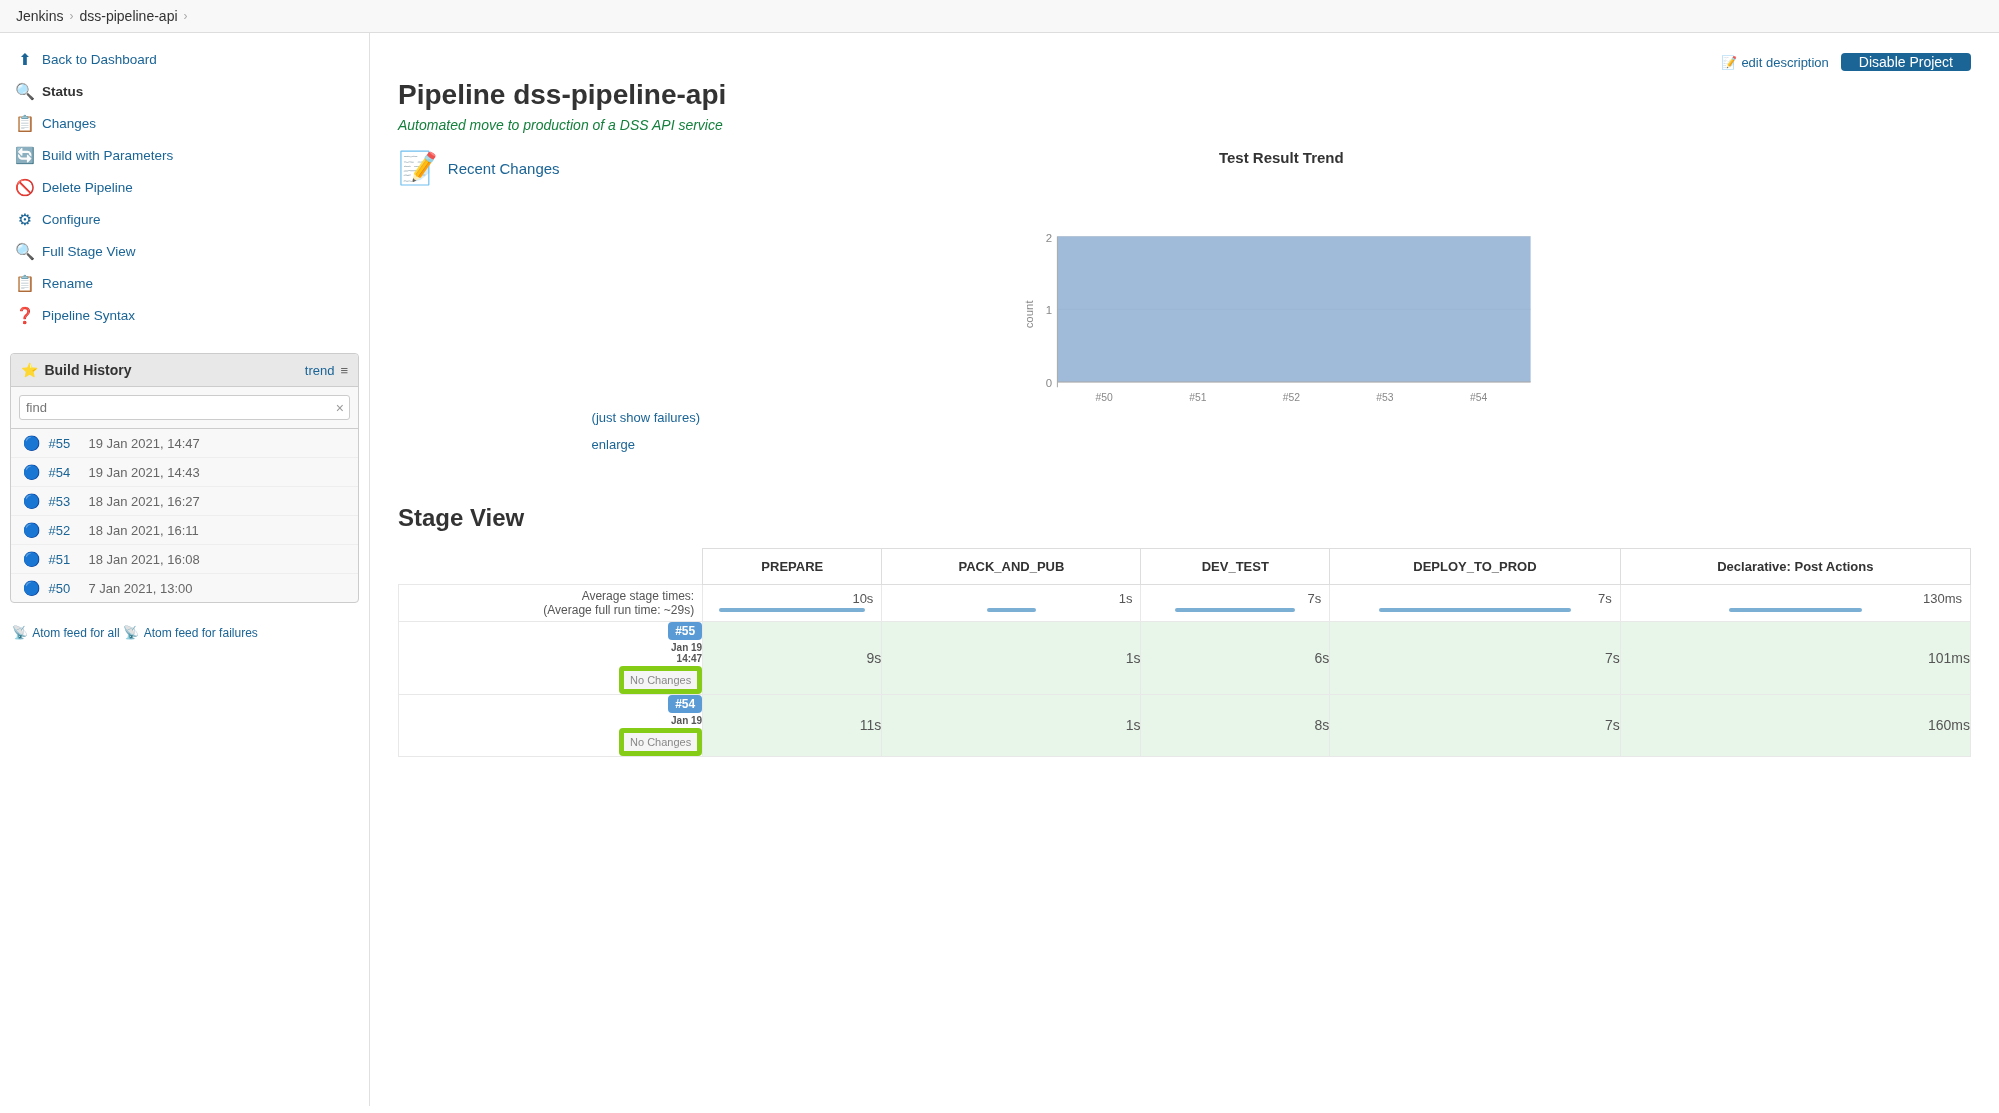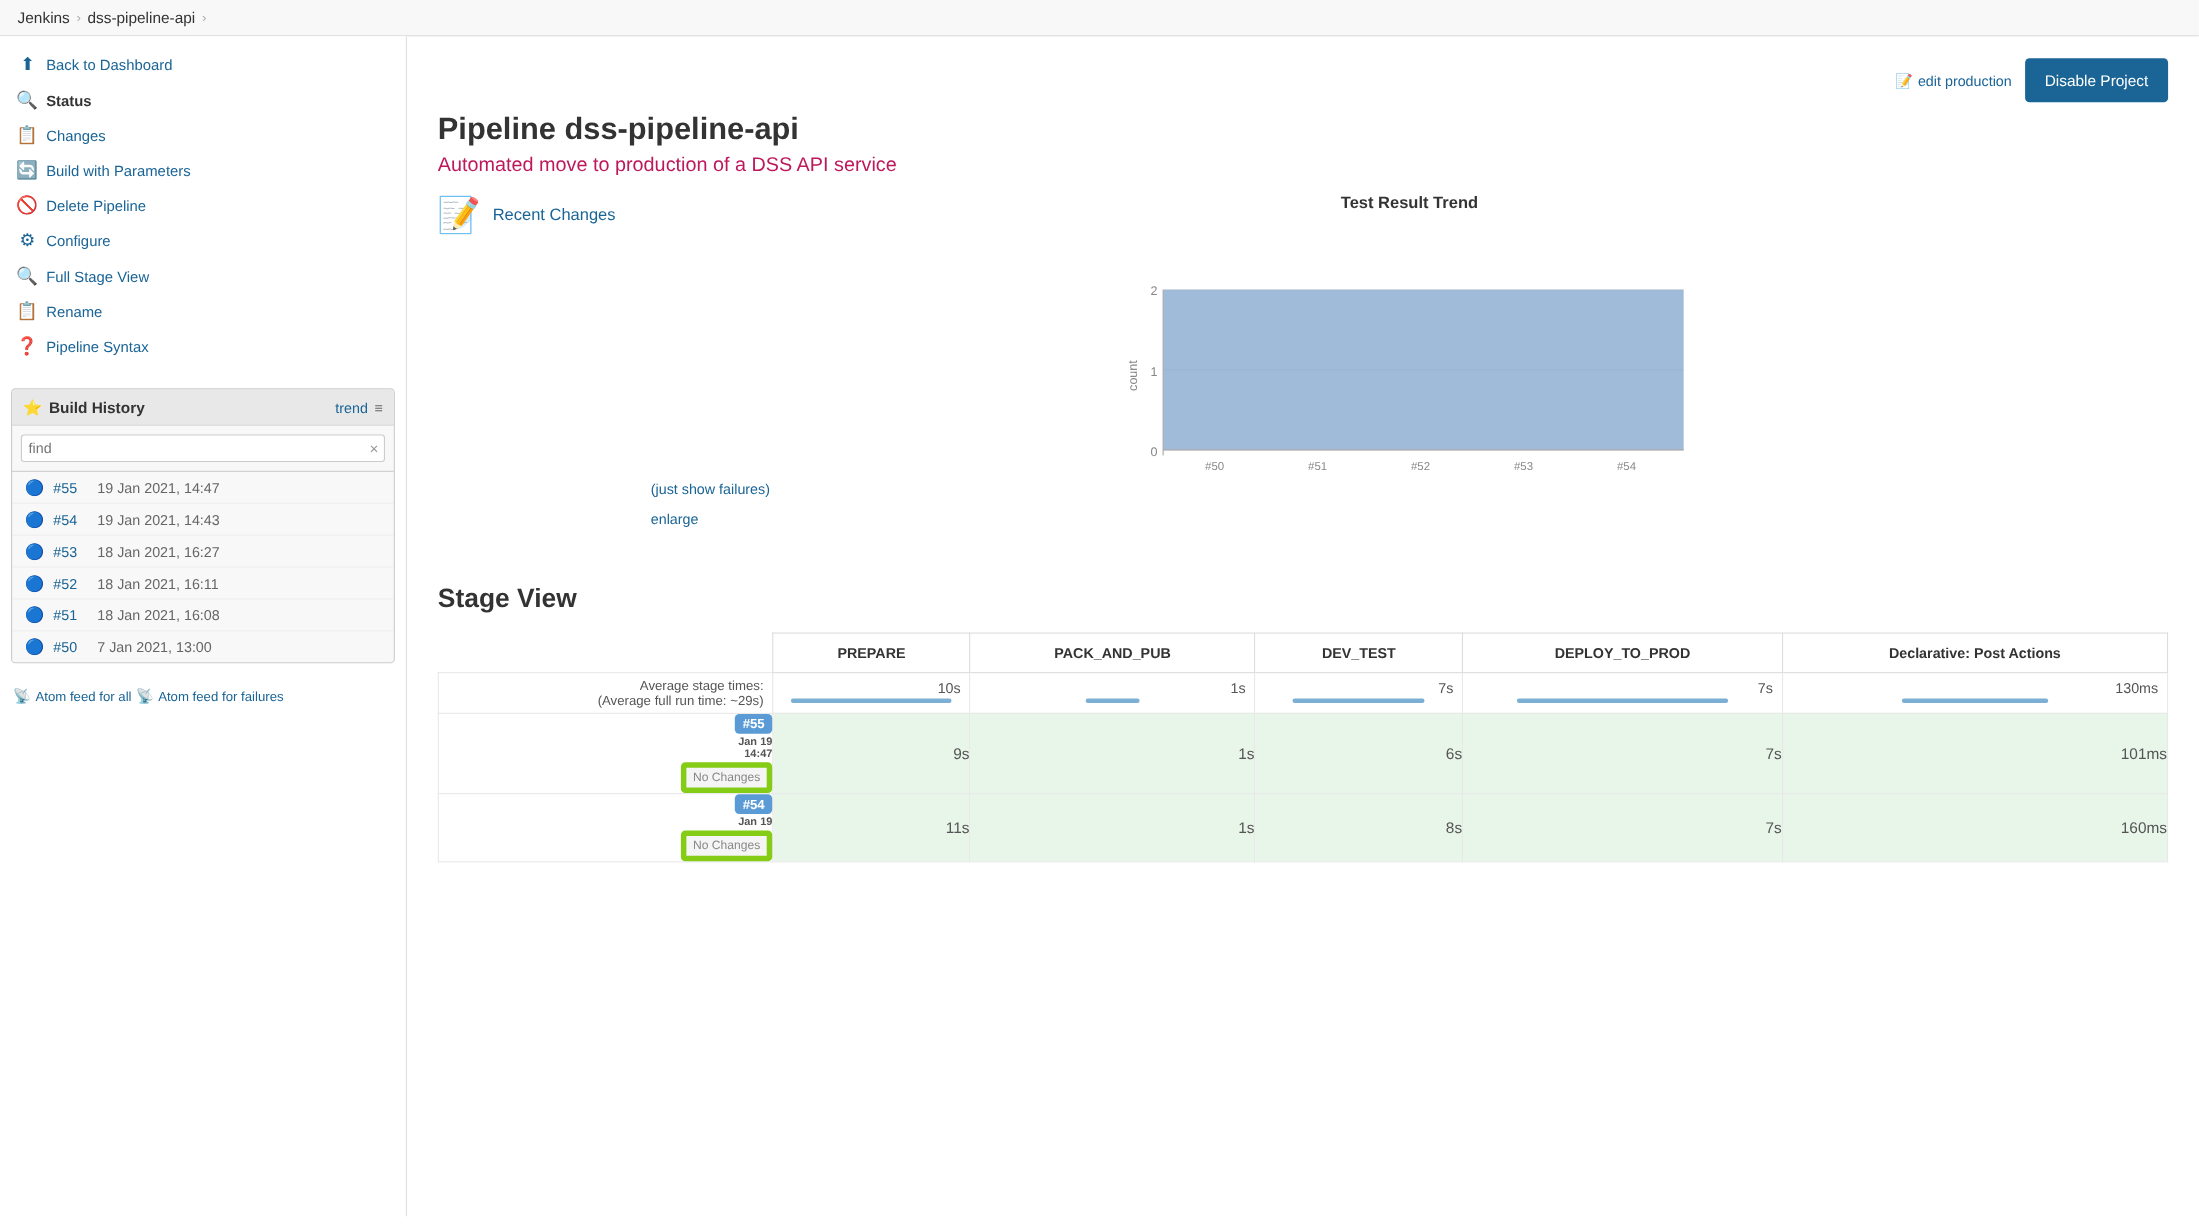--- a/index.html
+++ b/index.html
@@ -114,35 +114,35 @@
     .atom-feeds a { color: #1a6496; text-decoration: none; }
     .atom-icon { color: #f60; font-size: 13px; }
 
     
     .main-content {
       flex: 1;
       padding: 20px 28px;
       overflow-y: auto;
     }
     .page-title { font-size: 28px; font-weight: bold; margin-bottom: 6px; }
-    .page-subtitle { font-size: 18px; color: #be185d; margin-bottom: 16px; }
+    .page-subtitle { font-size: 14px; color: #15803d; margin-bottom: 16px; font-style: italic; }
 
     .top-actions {
       display: flex;
       justify-content: flex-end;
       align-items: center;
       gap: 12px;
       margin-bottom: 8px;
     }
     .edit-desc-link { color: #1a6496; font-size: 13px; text-decoration: none; display: flex; align-items: center; gap: 4px; }
     .disable-btn {
       background: #1a6496;
       color: #fff;
       border: none;
-      padding: 12px 18px;
+      padding: 1px 18px;
       border-radius: 4px;
       font-size: 14px;
       cursor: pointer;
       font-weight: 500;
     }
 
     
     .recent-changes-section {
       display: flex;
       align-items: center;
@@ -344,21 +344,21 @@
       <span class="atom-icon">📡</span>
       <a href="#">Atom feed for failures</a>
     </div>
   </div>
 
   <div class="main-content">
 
     <div class="top-actions">
       <a href="#" class="edit-desc-link">
         <span>📝</span>
-        <span>edit production</span>
+        <span>edit description</span>
       </a>
       <button class="disable-btn">Disable Project</button>
     </div>
 
     <h1 class="page-title">Pipeline dss-pipeline-api</h1>
     <p class="page-subtitle">Automated move to production of a DSS API service</p>
 
     <div style="display:flex; gap:32px; align-items:flex-start; margin-bottom:24px; flex-wrap:wrap;">
       <div>
         <div class="recent-changes-section">

